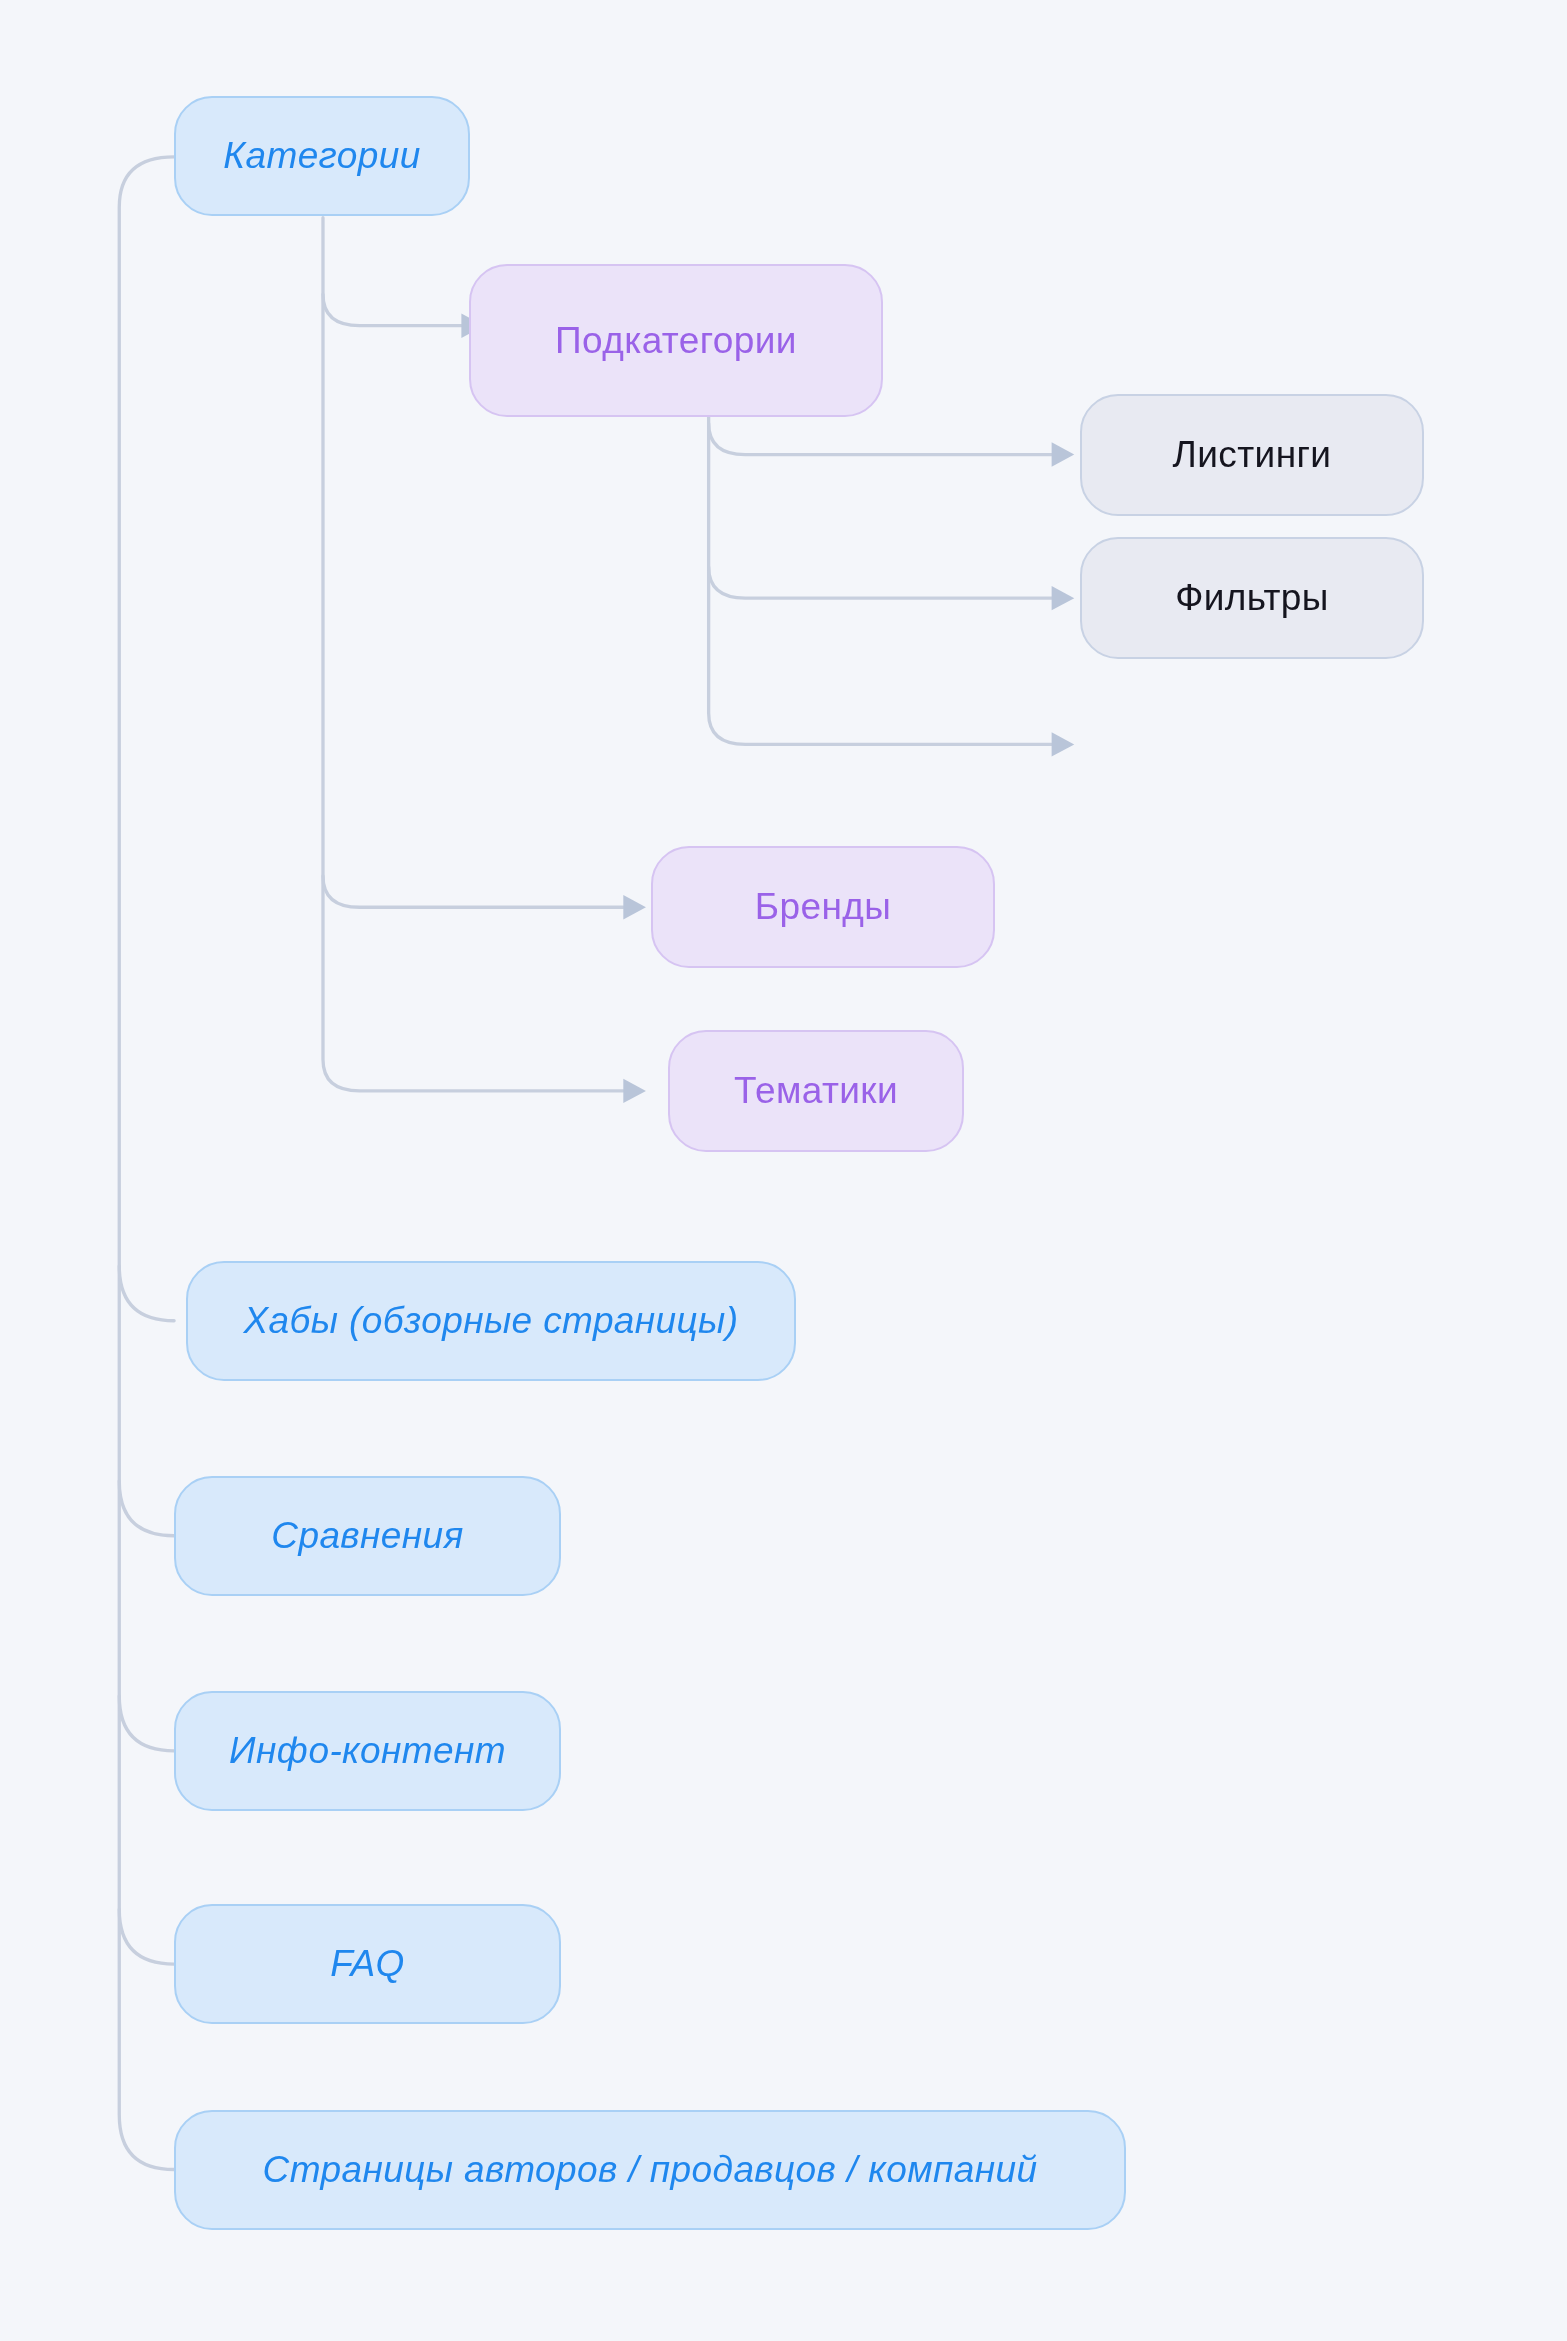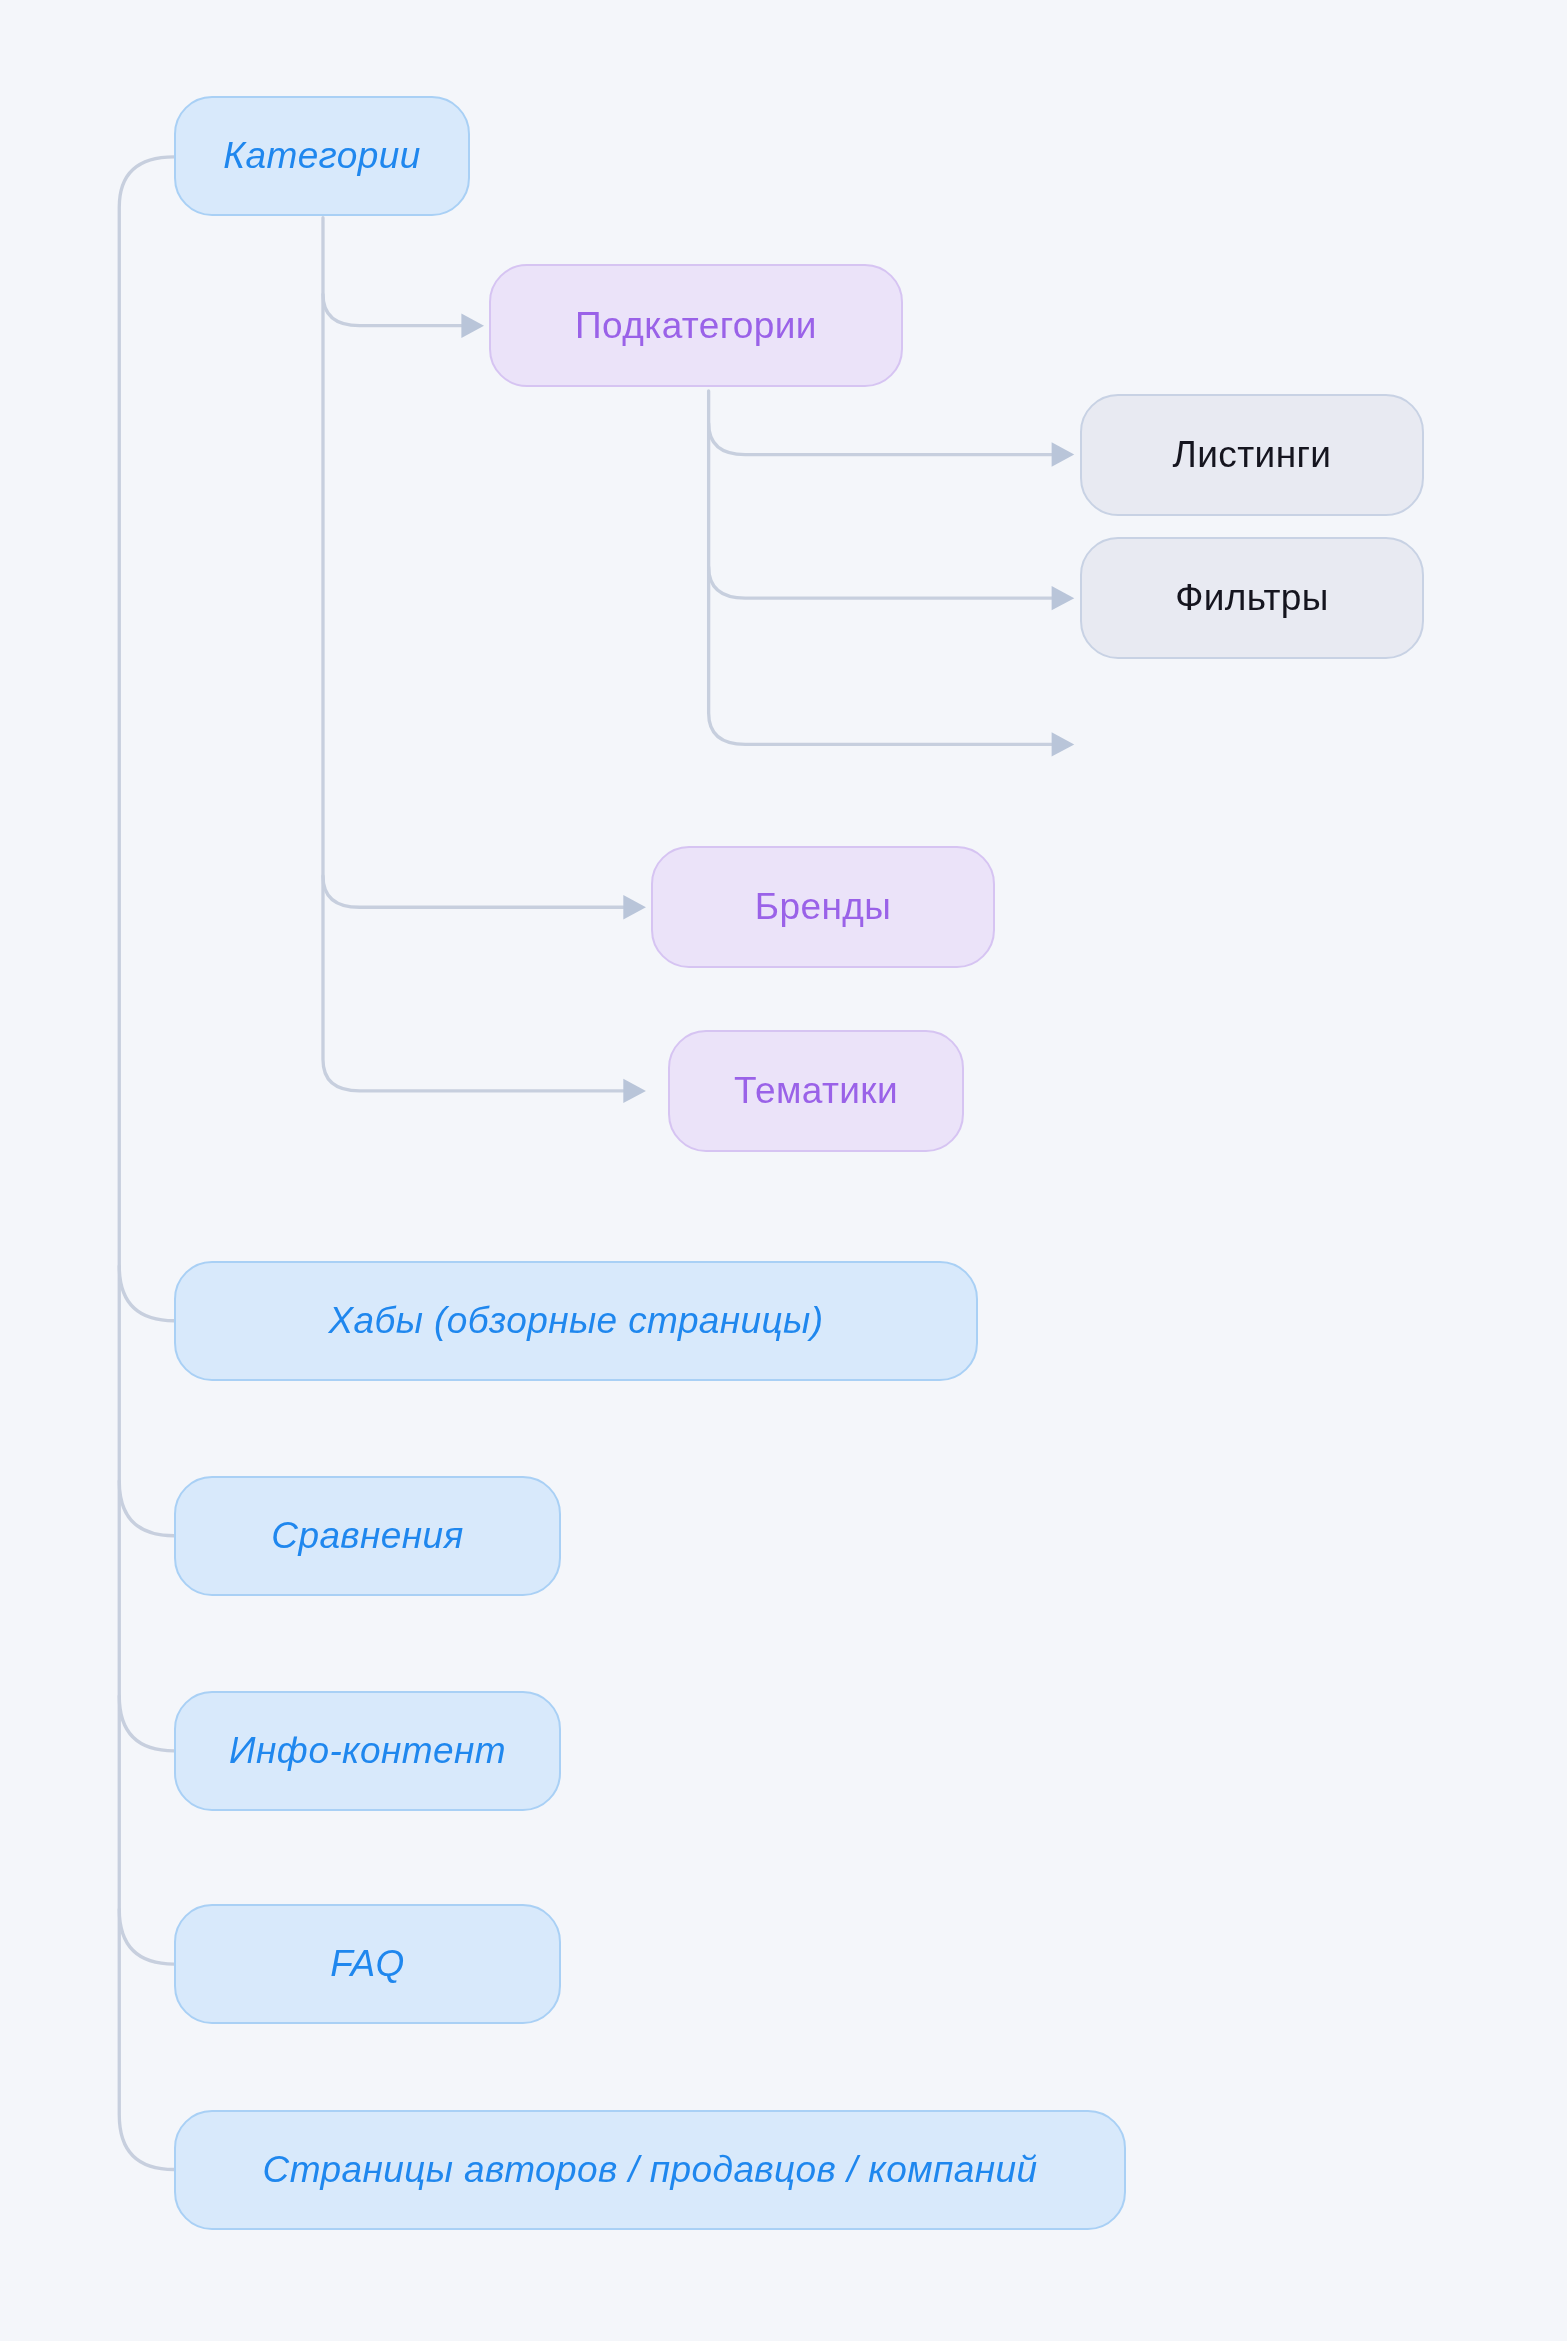--- a/index.html
+++ b/index.html
@@ -88,42 +88,42 @@
     <path d="M 137 1454 Q 137 1517 200 1517"></path>
     <path d="M 137 1701 Q 137 1764 200 1764"></path>
     <path d="M 137 1948 Q 137 2011 200 2011"></path>
     <path d="M 137 2193 Q 137 2256 200 2256"></path>
   </svg>
 
   <div class="node blue" style="left:174px; top:96px; width:296px; height:120px;">
     <span>Категории</span>
   </div>
 
-  <div class="node purple" style="left:489px; top:264px; width:414px; height:123px;">
+  <div class="node purple" style="left:469px; top:264px; width:414px; height:153px;">
     <span>Подкатегории</span>
   </div>
 
   <div class="node gray" style="left:1080px; top:394px; width:344px; height:122px;">
     <span>Листинги</span>
   </div>
 
   <div class="node gray" style="left:1080px; top:537px; width:344px; height:122px;">
     <span>Фильтры</span>
   </div>
 
 
   <div class="node purple" style="left:651px; top:846px; width:344px; height:122px;">
     <span>Бренды</span>
   </div>
 
   <div class="node purple" style="left:651px; top:1030px; width:296px; height:122px;margin-left:17px;">
     <span>Тематики</span>
   </div>
 
-  <div class="node blue" style="left:174px; top:1261px; width:804px; height:120px;">
+  <div class="node blue" style="left:186px; top:1261px; width:610px; height:120px;">
     <span>Хабы (обзорные страницы)</span>
   </div>
 
   <div class="node blue" style="left:174px; top:1476px; width:387px; height:120px;">
     <span>Сравнения</span>
   </div>
 
   <div class="node blue" style="left:174px; top:1691px; width:387px; height:120px;">
     <span>Инфо-контент</span>
   </div>

